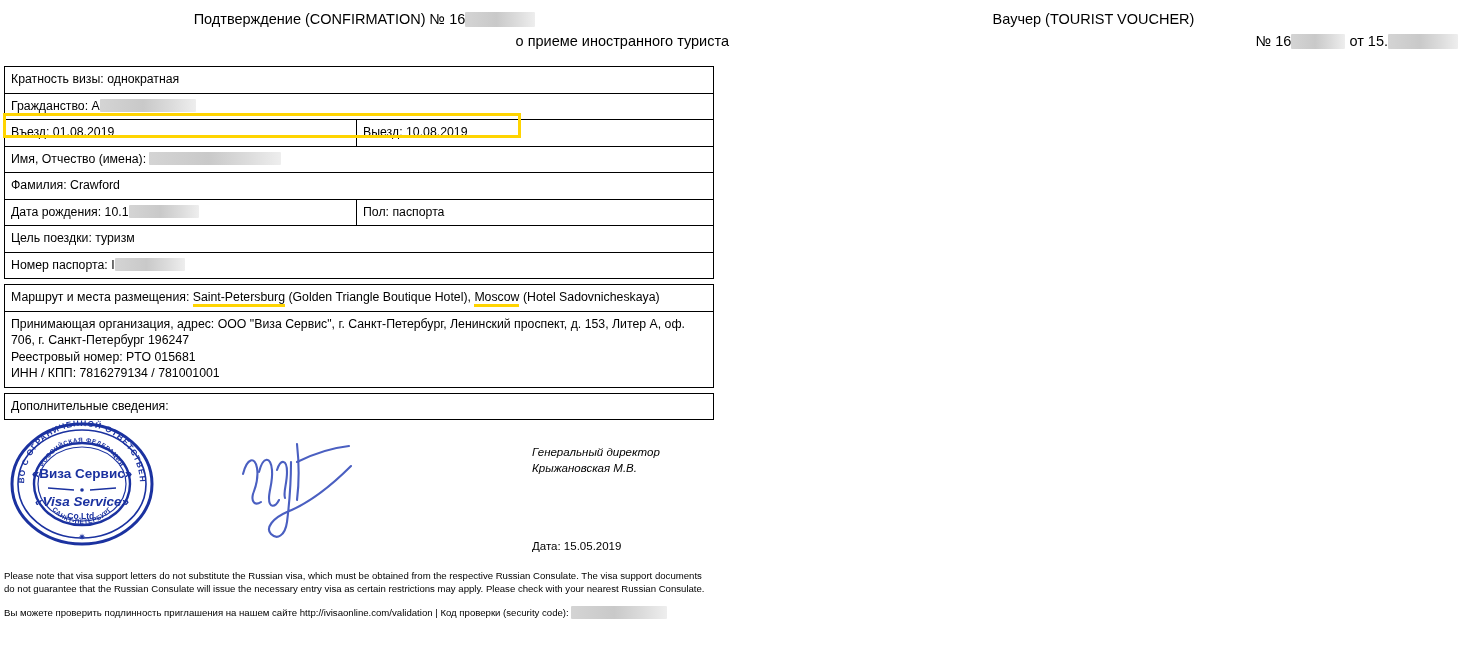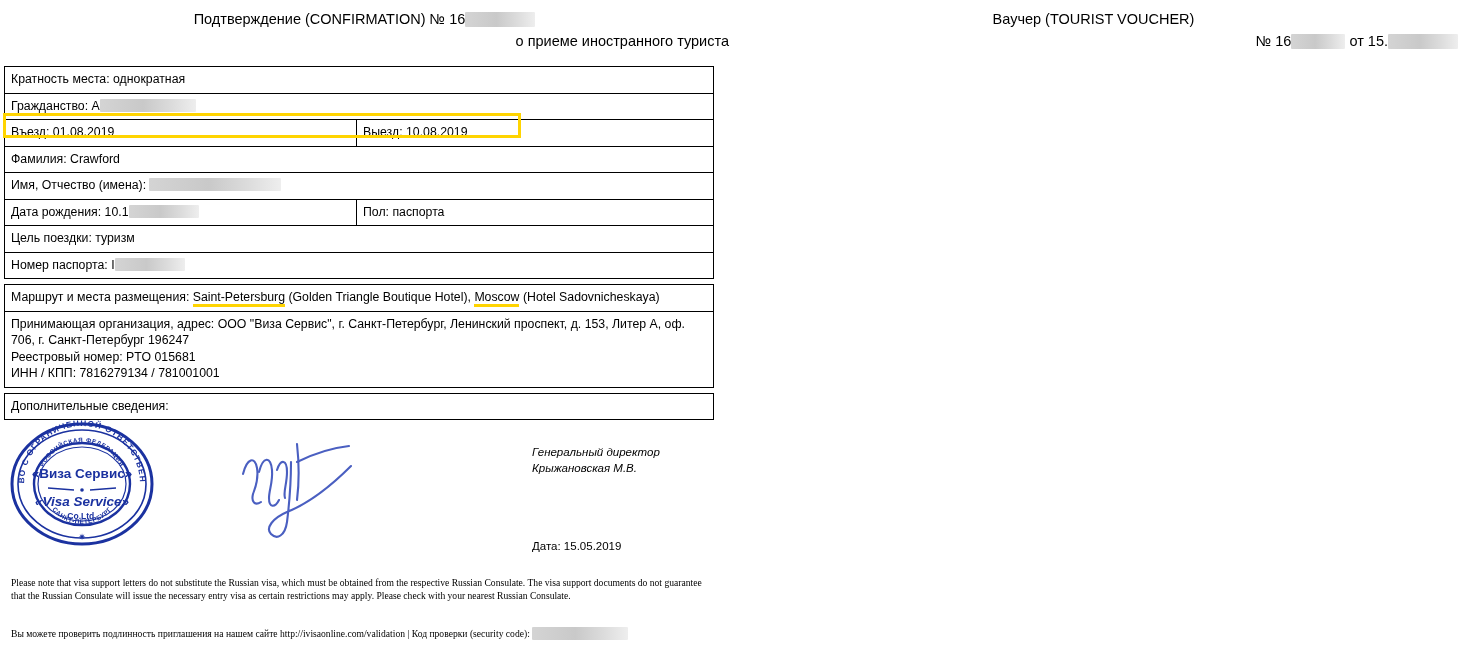--- a/index.html
+++ b/index.html
@@ -135,21 +135,21 @@
 
   
   .footer-left {
     position: absolute;
     left: 4px;
     top: 570px;
     width: 710px;
     font-size: 9.6px;
     line-height: 12.6px;
   }
-  .footer-left p { margin: 7px; font-family: Liberation Serif, serif; }
+  .footer-left p { margin: 0; }
   .footer-left .spacer { height: 12px; }
 </style>
 </head>
 <body>
 
 <div class="page">
 
   <div class="doc doc-left">
 
     <div class="title-block">
@@ -157,34 +157,34 @@
       <div class="title-line sub">о приеме иностранного туриста</div>
     </div>
 
     <table class="tbl left-tbl">
       <colgroup>
           <col style="width:352px">
           <col style="width:357px">
         </colgroup>
       <tbody>
         <tr>
-          <td colspan="2">Кратность места: однократная</td>
+          <td colspan="2">Кратность визы: однократная</td>
         </tr>
         <tr>
           <td colspan="2"><span>Гражданство: A</span><span class="redact r-long"></span></td>
         </tr>
         <tr>
           <td>Въезд: 01.08.2019</td>
           <td>Выезд: 10.08.2019</td>
         </tr>
         <tr>
+          <td colspan="2"><span>Имя, Отчество (имена):</span> <span class="redact r-xlong"></span></td>
+        </tr>
+        <tr>
           <td colspan="2">Фамилия: Crawford</td>
-        </tr>
-        <tr>
-          <td colspan="2"><span>Имя, Отчество (имена):</span> <span class="redact r-xlong"></span></td>
         </tr>
         <tr>
           <td><span>Дата рождения: 10.1</span><span class="redact r-med"></span></td>
           <td>Пол: паспорта</td>
         </tr>
         <tr>
           <td colspan="2">Цель поездки: туризм</td>
         </tr>
         <tr>
           <td colspan="2"><span>Номер паспорта: I</span><span class="redact r-med"></span></td>

